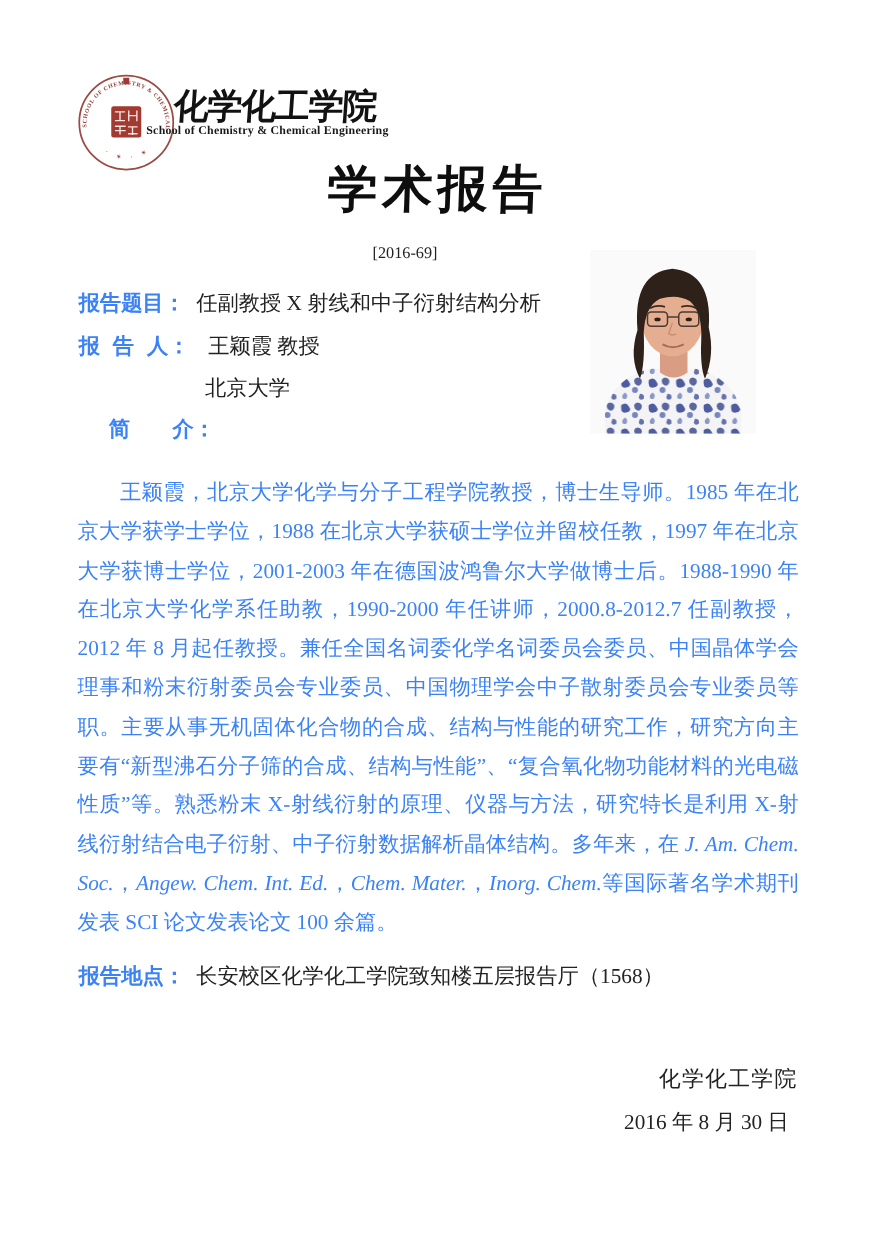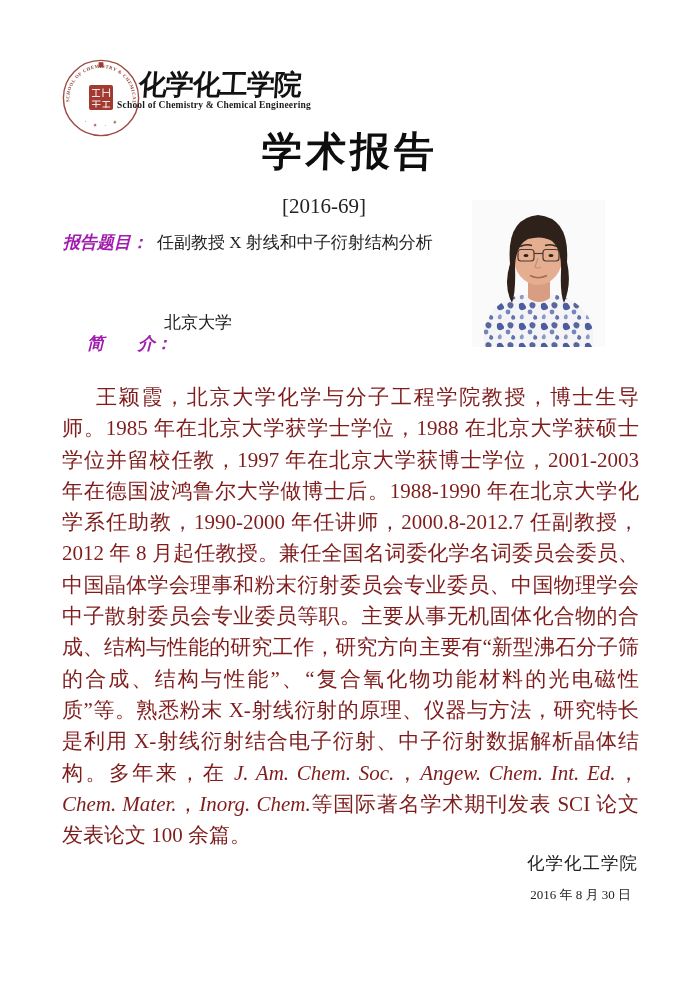--- a/index.html
+++ b/index.html
@@ -17,54 +17,54 @@
     position:absolute;left:117px;top:100px;font-size:9.5px;font-weight:700;
     letter-spacing:.2px;color:#1a1a1a;white-space:nowrap;
   }
   .page-title{
     position:absolute;left:0;top:124px;width:700px;text-align:center;
     font-size:40px;font-weight:900;letter-spacing:4px;color:#0e0e0e;
     transform:skewX(-2deg);
   }
   .report-number{
     position:absolute;left:0;top:194px;width:648px;text-align:center;
-    font-size:21px;color:#222;
+    font-size:13px;color:#222;
   }
   
   .row{position:absolute;left:63px;font-size:17px;white-space:nowrap;}
-  .label{font-weight:700;color:#a21caf;font-style:italic;}
+  .label{font-weight:700;color:#3b82f6;}
   .sp{word-spacing:6px;}
   .val{color:#222;}
   .row-topic{top:231px;}
   .row-speaker{top:265px;}
-  .row-affil{top:299px;left:164px;margin-top:12px;}
+  .row-affil{top:299px;left:164px;}
   .row-intro{top:332px;margin-left:24px;}
   .row-topic .val{margin-left:9px;}
   .row-speaker .val{margin-left:15px;}
   
   .photo{position:absolute;left:472px;top:200px;width:133px;height:147px;}
   .photo svg{display:block;width:100%;height:100%;}
   
   .bio{
     position:absolute;left:62px;top:361px;width:577px;
-    font-size:21px;line-height:31.3px;text-align:justify;text-indent:34px;
-    color:#7f1d1d;
+    font-size:17px;line-height:31.3px;text-align:justify;text-indent:34px;
+    color:#3b82f6;
   }
   .bio .it{font-style:italic;}
   
   .row-time{top:736px;}
   .row-venue{top:769px;}
   .row-time .val,.row-venue .val{margin-left:9px;}
   
   .footer-sign{
     position:absolute;right:62px;top:851px;font-size:17.5px;color:#222;
     letter-spacing:1px;white-space:nowrap;
   }
   .footer-date{
-    position:absolute;right:69px;top:886px;font-size:13px;color:#222;white-space:nowrap;
+    position:absolute;right:69px;top:886px;font-size:17px;color:#222;white-space:nowrap;
   }
 </style>
 </head>
 <body>
 
 <div class="page">
 
   <div class="seal">
     <svg viewBox="0 0 80 80" xmlns="http://www.w3.org/2000/svg">
       <circle cx="40" cy="40" r="37.6" fill="none" stroke="#9c4a42" stroke-width="1.4"></circle>
@@ -90,20 +90,23 @@
   </div>
   <div class="logo-cn">化学化工学院</div>
   <div class="logo-en">School of Chemistry &amp; Chemical Engineering</div>
 
   <div class="page-title">学术报告</div>
   <div class="report-number">[2016-69]</div>
 
   <div class="row row-topic">
     <span class="label">报告题目：</span><span class="val">任副教授 X 射线和中子衍射结构分析</span>
   </div>
+  <div class="row row-speaker">
+    <span class="label sp">报 告 人：</span><span class="val">王颖霞 教授</span>
+  </div>
   <div class="row row-affil">北京大学</div>
   <div class="row row-intro">
     <span class="label">简　　介：</span>
   </div>
 
   <div class="photo">
     <svg viewBox="0 0 133 147" xmlns="http://www.w3.org/2000/svg">
       <defs>
         <pattern id="floral" width="22" height="20" patternUnits="userSpaceOnUse">
           <path d="M3 4 q4 -3 6 1 q3 4 -2 5 q-5 1 -4 -6z" fill="#3d4f96"></path>
@@ -126,17 +129,20 @@
       <ellipse cx="79" cy="55.5" rx="2.5" ry="1.5" fill="#2b1f1a"></ellipse>
       <path d="M48 46.5 q6 -3 12 -1" stroke="#3a2c24" stroke-width="1.4" fill="none"></path>
       <path d="M73 45.5 q6 -2 12 1" stroke="#3a2c24" stroke-width="1.4" fill="none"></path>
       <path d="M66 58 q-2 6 -3 9 q3 2 6 0" stroke="#c58e71" stroke-width="1.1" fill="none"></path>
       <path d="M58 75.5 q8 4.5 17 0" stroke="#a96a58" stroke-width="1.6" fill="none"></path>
     </svg>
   </div>
 
   <p class="bio"><span>王颖霞，北京大学化学与分子工程学院教授，博士生导师。1985 年在北京大学获学士学位，1988 在北京大学获硕士学位并留校任教，1997 年在北京大学获博士学位，2001-2003 年在德国波鸿鲁尔大学做博士后。1988-1990 年在北京大学化学系任助教，1990-2000 年任讲师，2000.8-2012.7 任副教授，2012 年 8 月起任教授。兼任全国名词委化学名词委员会委员、中国晶体学会理事和粉末衍射委员会专业委员、中国物理学会中子散射委员会专业委员等职。主要从事无机固体化合物的合成、结构与性能的研究工作，研究方向主要有“新型沸石分子筛的合成、结构与性能”、“复合氧化物功能材料的光电磁性质”等。熟悉粉末 X-射线衍射的原理、仪器与方法，研究特长是利用 X-射线衍射结合电子衍射、中子衍射数据解析晶体结构。多年来，在 </span><span class="it">J. Am. Chem. Soc.</span><span>，</span><span class="it">Angew. Chem. Int. Ed.</span><span>，</span><span class="it">Chem. Mater.</span><span>，</span><span class="it">Inorg. Chem.</span><span>等国际著名学术期刊发表 SCI 论文发表论文 100 余篇。</span></p>
 
+  <div class="row row-venue">
+    <span class="label">报告地点：</span><span class="val">长安校区化学化工学院致知楼五层报告厅（1568）</span>
+  </div>
 
   <div class="footer-sign">化学化工学院</div>
   <div class="footer-date">2016 年 8 月 30 日</div>
 
 </div>
 
 </body></html>

